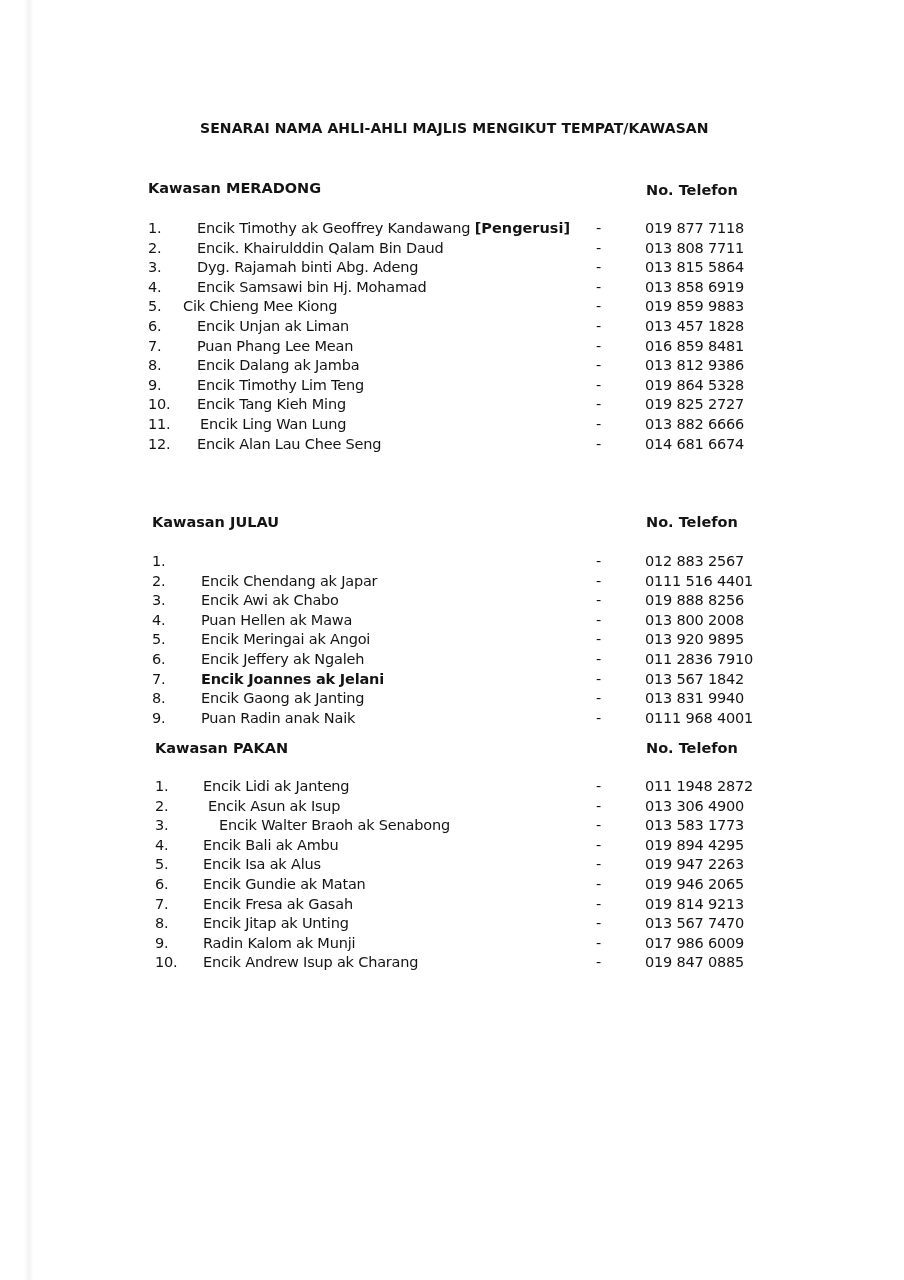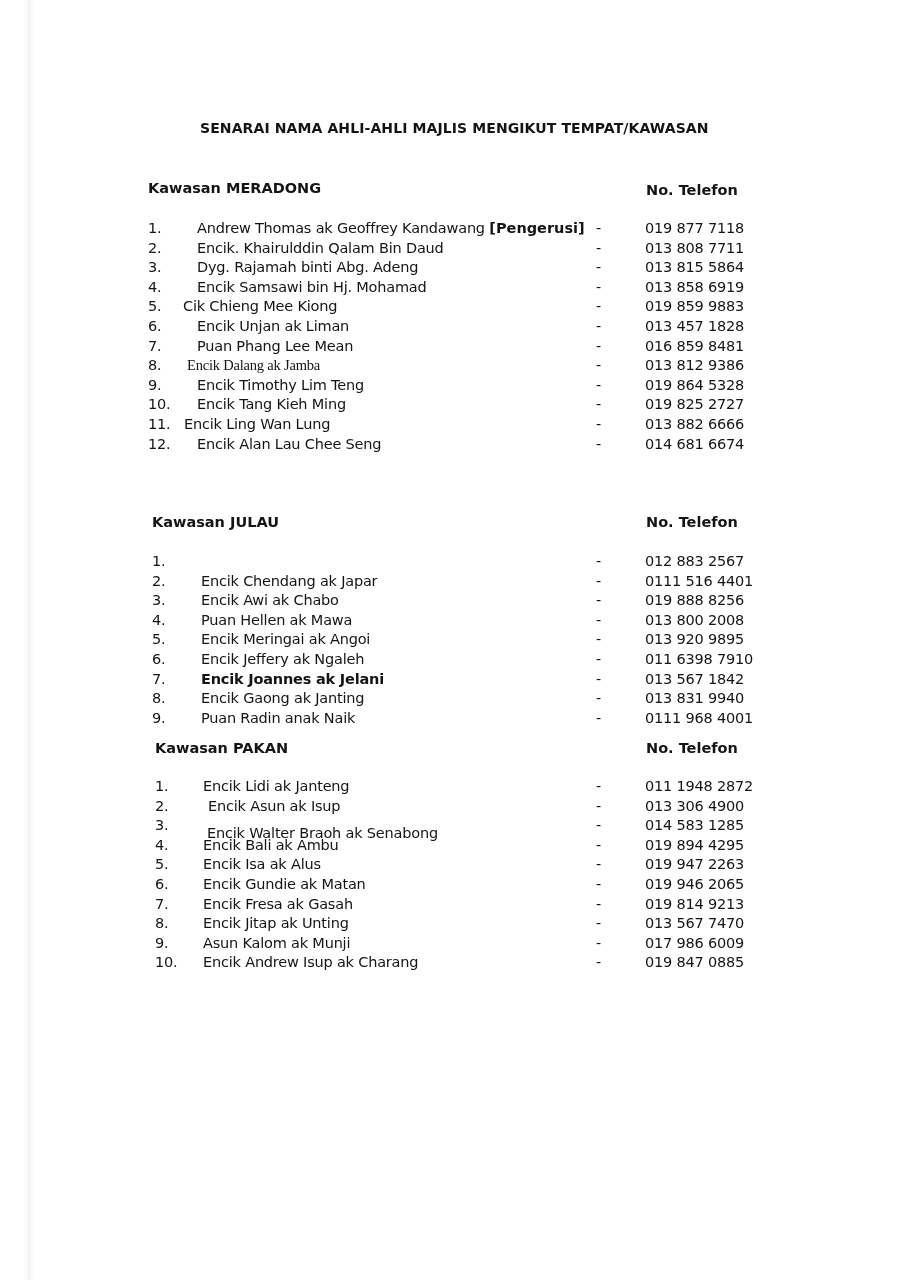--- a/index.html
+++ b/index.html
@@ -48,21 +48,21 @@
 <div class="title">SENARAI NAMA AHLI-AHLI MAJLIS MENGIKUT TEMPAT/KAWASAN</div>
 
 <div class="section" style="top:180px;">
   <div class="sec-head">
     <span class="region" style="left:148px;">Kawasan MERADONG</span>
     <span class="phone-h" style="top:2px;">No. Telefon</span>
   </div>
   <div class="rows" id="rows-0" style="margin-top:20px;">
       <div class="row">
     <span class="num" style="left: 148px;">1.</span>
-    <span class="name" style="left: 197px;"><span class="n">Andrew Thomas ak Geoffrey Kandawang </span><b>[Pengerusi]</b></span>
+    <span class="name" style="left: 197px;"><span class="n">Encik Timothy ak Geoffrey Kandawang </span><b>[Pengerusi]</b></span>
     <span class="dash">-</span>
     <span class="tel">019 877 7118</span>
   </div>
       <div class="row">
     <span class="num" style="left: 148px;">2.</span>
     <span class="name" style="left: 197px;"><span class="n">Encik. Khairulddin Qalam Bin Daud</span><b></b></span>
     <span class="dash">-</span>
     <span class="tel">013 808 7711</span>
   </div>
       <div class="row">
@@ -90,39 +90,39 @@
     <span class="tel">013 457 1828</span>
   </div>
       <div class="row">
     <span class="num" style="left: 148px;">7.</span>
     <span class="name" style="left: 197px;"><span class="n">Puan Phang Lee Mean</span><b></b></span>
     <span class="dash">-</span>
     <span class="tel">016 859 8481</span>
   </div>
       <div class="row">
     <span class="num" style="left: 148px;">8.</span>
-    <span class="name" style="left: 187px; font-family: Liberation Serif, serif;"><span class="n">Encik Dalang ak Jamba</span><b></b></span>
+    <span class="name" style="left: 197px;"><span class="n">Encik Dalang ak Jamba</span><b></b></span>
     <span class="dash">-</span>
     <span class="tel">013 812 9386</span>
   </div>
       <div class="row">
     <span class="num" style="left: 148px;">9.</span>
     <span class="name" style="left: 197px;"><span class="n">Encik Timothy Lim Teng</span><b></b></span>
     <span class="dash">-</span>
     <span class="tel">019 864 5328</span>
   </div>
       <div class="row">
     <span class="num" style="left: 148px;">10.</span>
     <span class="name" style="left: 197px;"><span class="n">Encik Tang Kieh Ming</span><b></b></span>
     <span class="dash">-</span>
     <span class="tel">019 825 2727</span>
   </div>
       <div class="row">
     <span class="num" style="left: 148px;">11.</span>
-    <span class="name" style="left: 184px;"><span class="n">Encik Ling Wan Lung</span><b></b></span>
+    <span class="name" style="left: 200px;"><span class="n">Encik Ling Wan Lung</span><b></b></span>
     <span class="dash">-</span>
     <span class="tel">013 882 6666</span>
   </div>
       <div class="row">
     <span class="num" style="left: 148px;">12.</span>
     <span class="name" style="left: 197px;"><span class="n">Encik Alan Lau Chee Seng</span><b></b></span>
     <span class="dash">-</span>
     <span class="tel">014 681 6674</span>
   </div>
     </div>
@@ -160,21 +160,21 @@
       <div class="row">
     <span class="num" style="left: 152px;">5.</span>
     <span class="name" style="left: 201px;"><span class="n">Encik Meringai ak Angoi</span><b></b></span>
     <span class="dash">-</span>
     <span class="tel">013 920 9895</span>
   </div>
       <div class="row">
     <span class="num" style="left: 152px;">6.</span>
     <span class="name" style="left: 201px;"><span class="n">Encik Jeffery ak Ngaleh</span><b></b></span>
     <span class="dash">-</span>
-    <span class="tel">011 6398 7910</span>
+    <span class="tel">011 2836 7910</span>
   </div>
       <div class="row">
     <span class="num" style="left: 152px;">7.</span>
     <span class="name" style="left: 201px; font-weight: bold;"><span class="n">Encik Joannes ak Jelani</span><b></b></span>
     <span class="dash">-</span>
     <span class="tel">013 567 1842</span>
   </div>
       <div class="row">
     <span class="num" style="left: 152px;">8.</span>
     <span class="name" style="left: 201px;"><span class="n">Encik Gaong ak Janting</span><b></b></span>
@@ -203,23 +203,23 @@
     <span class="tel">011 1948 2872</span>
   </div>
       <div class="row">
     <span class="num" style="left: 155px;">2.</span>
     <span class="name" style="left: 208px;"><span class="n">Encik Asun ak Isup</span><b></b></span>
     <span class="dash">-</span>
     <span class="tel">013 306 4900</span>
   </div>
       <div class="row">
     <span class="num" style="left: 155px;">3.</span>
-    <span class="name" style="left: 207px; margin-top: 8px;"><span class="n">Encik Walter Braoh ak Senabong</span><b></b></span>
-    <span class="dash">-</span>
-    <span class="tel">014 583 1285</span>
+    <span class="name" style="left: 219px;"><span class="n">Encik Walter Braoh ak Senabong</span><b></b></span>
+    <span class="dash">-</span>
+    <span class="tel">013 583 1773</span>
   </div>
       <div class="row">
     <span class="num" style="left: 155px;">4.</span>
     <span class="name" style="left: 203px;"><span class="n">Encik Bali ak Ambu</span><b></b></span>
     <span class="dash">-</span>
     <span class="tel">019 894 4295</span>
   </div>
       <div class="row">
     <span class="num" style="left: 155px;">5.</span>
     <span class="name" style="left: 203px;"><span class="n">Encik Isa ak Alus</span><b></b></span>
@@ -239,21 +239,21 @@
     <span class="tel">019 814 9213</span>
   </div>
       <div class="row">
     <span class="num" style="left: 155px;">8.</span>
     <span class="name" style="left: 203px;"><span class="n">Encik Jitap ak Unting</span><b></b></span>
     <span class="dash">-</span>
     <span class="tel">013 567 7470</span>
   </div>
       <div class="row">
     <span class="num" style="left: 155px;">9.</span>
-    <span class="name" style="left: 203px;"><span class="n">Asun Kalom ak Munji</span><b></b></span>
+    <span class="name" style="left: 203px;"><span class="n">Radin Kalom ak Munji</span><b></b></span>
     <span class="dash">-</span>
     <span class="tel">017 986 6009</span>
   </div>
       <div class="row">
     <span class="num" style="left: 155px;">10.</span>
     <span class="name" style="left: 203px;"><span class="n">Encik Andrew Isup ak Charang</span><b></b></span>
     <span class="dash">-</span>
     <span class="tel">019 847 0885</span>
   </div>
     </div>

